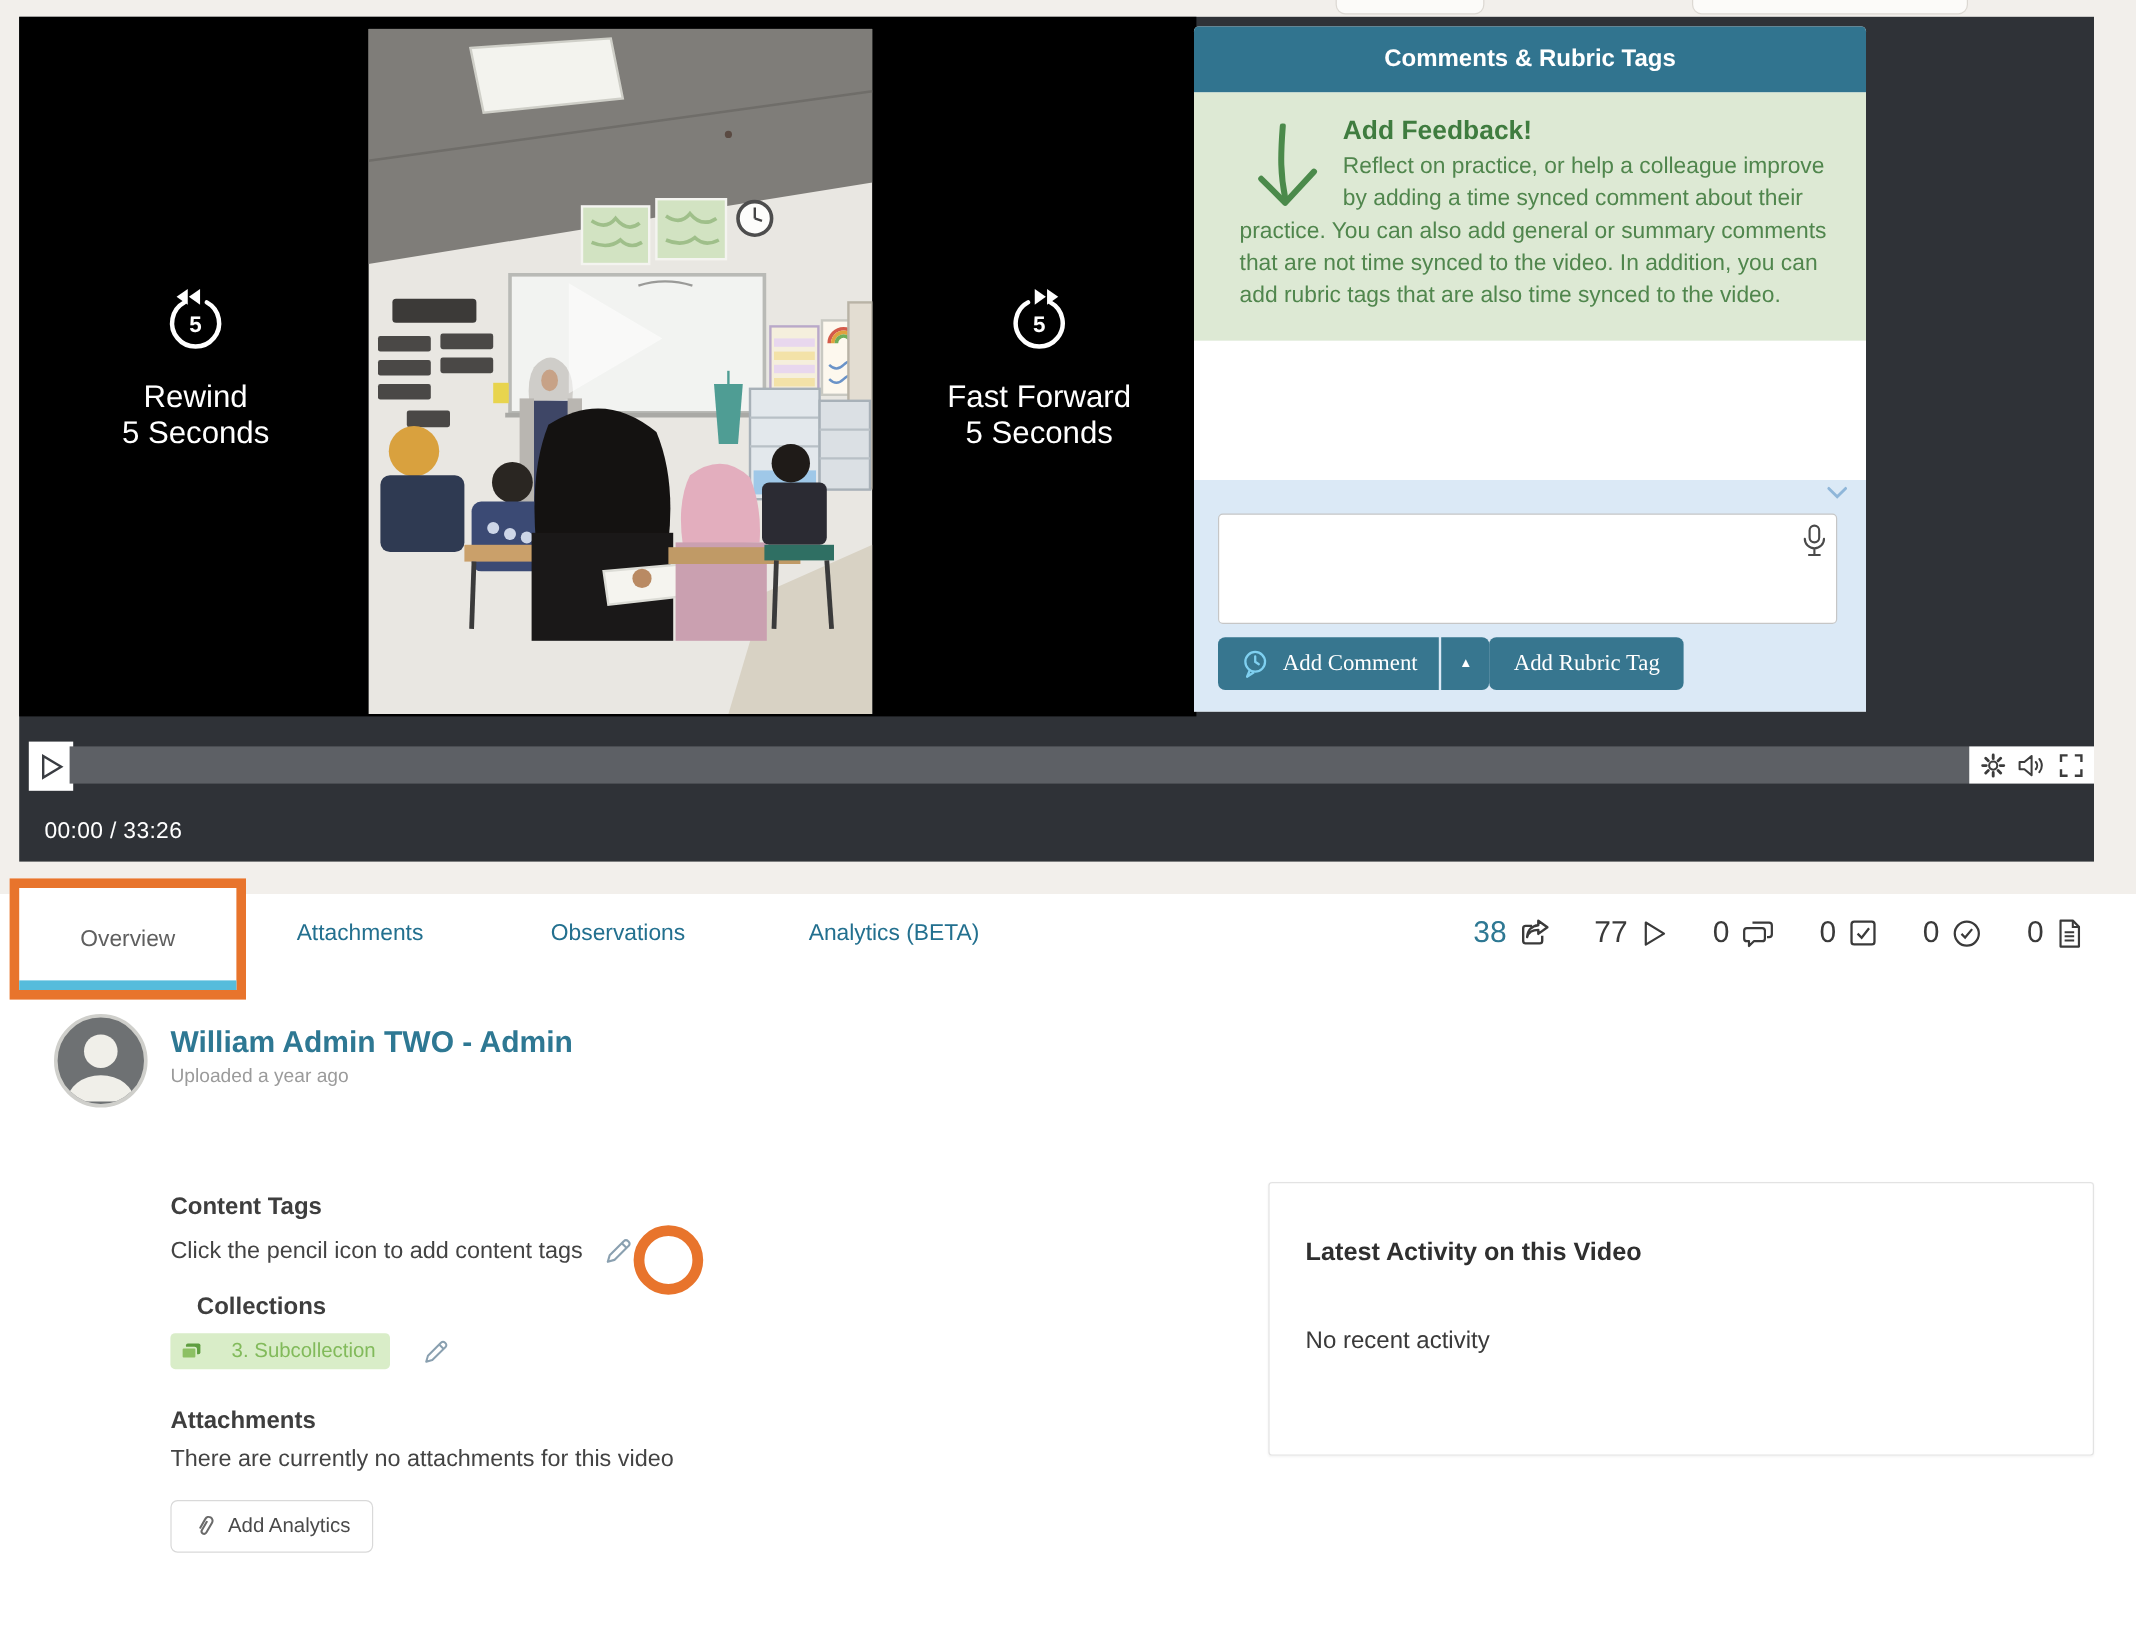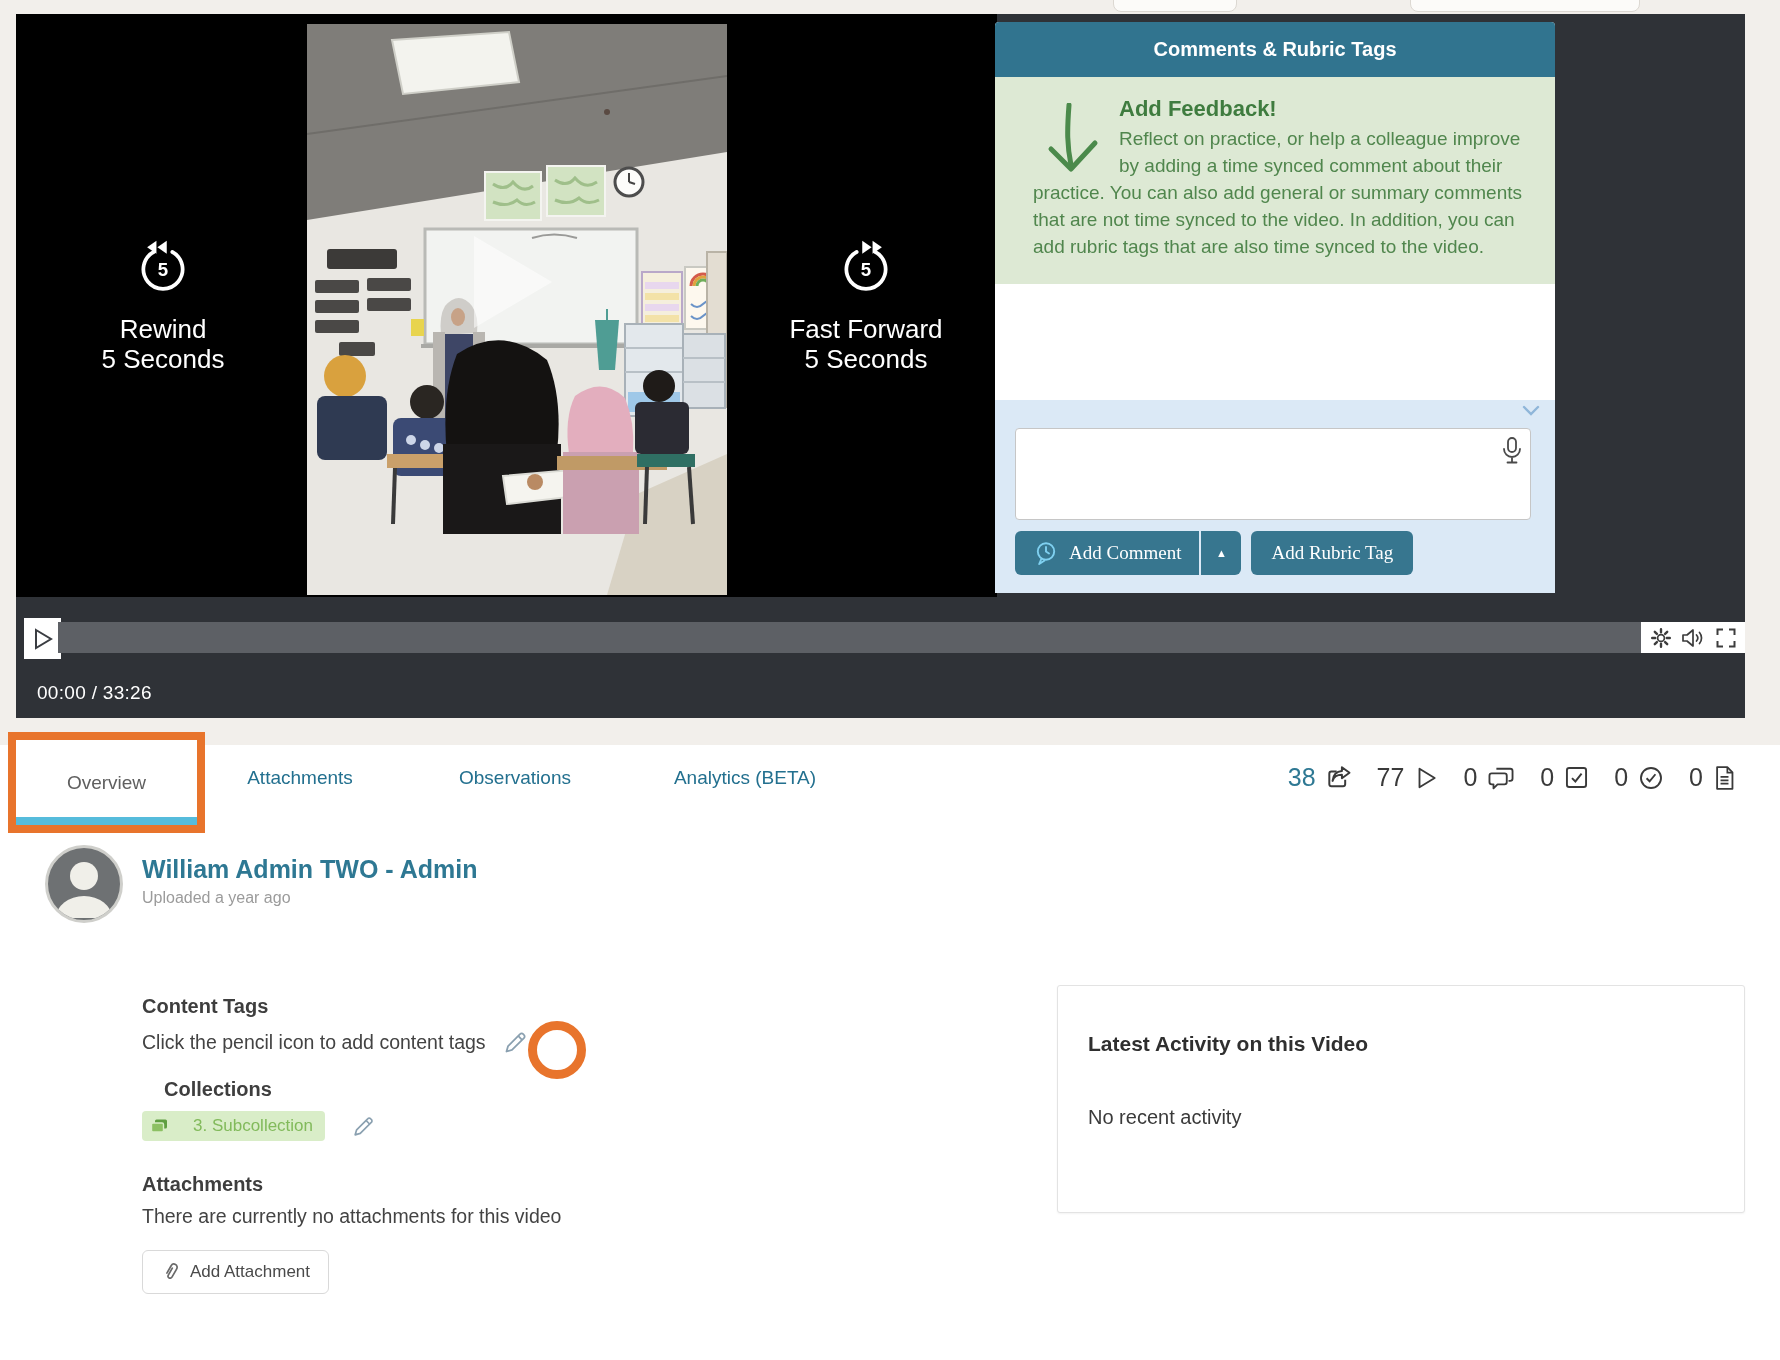--- a/index.html
+++ b/index.html
@@ -38,42 +38,42 @@
   .composer textarea { position:absolute; left:20px; top:28px; width:516px; height:92px;
                        border:1px solid #c6c6c6; border-radius:4px; background:#fff; resize:none;
                        font-family:"Liberation Sans",sans-serif; font-size:17px; padding:8px 34px 8px 10px; }
   .mic { position:absolute; right:32px; top:36px; }
   .composer-buttons { position:absolute; left:20px; top:131px; display:flex; align-items:center; }
   .btn-teal { background:#37768f; color:#fff; font-size:19px; height:44px; border:none;
               display:flex; align-items:center; justify-content:center; cursor:pointer;
               font-family:Liberation Serif, serif; }
   .btn-add-comment { border-radius:6px 0 0 6px; padding:0 18px; gap:10px; }
   .btn-caret { width:40px; border-radius:0 6px 6px 0; margin-left:2px; font-size:11px; }
-  .btn-rubric { border-radius:6px; margin-left:10px; padding:0 20px; }
+  .btn-rubric { border-radius:6px; padding:0 20px; }
 
   
   .play-btn-box { position:absolute; left:8px; top:604px; width:37px; height:41px; background:#fff;
                   display:flex; align-items:center; justify-content:center; }
   .track { position:absolute; left:42px; top:608px; width:1583px; height:31px; background:#5d6065; }
   .media-icons { position:absolute; left:1625px; top:608px; width:104px; height:31px; background:#fff;
                  display:flex; align-items:center; justify-content:space-evenly; }
   .time { position:absolute; left:21px; top:668px; color:#fff; font-size:19px; letter-spacing:.3px; }
 
   
   .content { position:absolute; left:0; top:745px; width:1780px; height:722px; background:#fff; }
 
   .tab-annotation { position:absolute; left:8px; top:-13px; width:197px; height:101px;
                     border:8px solid #e8742c; background:#fff; }
   .tab-active { position:absolute; inset:0; display:flex; align-items:center; justify-content:center;
                 font-size:19px; color:#5f5f5f; }
   .tab-underline { position:absolute; left:0; right:0; bottom:0; height:8px; background:#56bcdc; }
   .tab { position:absolute; top:22px; transform:translateX(-50%); font-size:19px; color:#23708f; cursor:pointer; }
   .tab.t-attachments { left:300px; } .tab.t-observations { left:515px; } .tab.t-analytics { left:745px; }
 
-  .stats { position:absolute; right:43px; top:18px; display:flex; align-items:center; gap:24px; }
+  .stats { position:absolute; right:43px; top:18px; display:flex; align-items:center; gap:36px; }
   .stat { display:flex; align-items:center; gap:9px; font-size:25px; color:#3a3a3a; }
   .stat .v-teal { color:#2e7893; }
   .stat svg { display:block; }
 
   .avatar { position:absolute; left:45px; top:100px; width:78px; height:78px; border-radius:50%;
             background:#6e7173; border:3px solid #cfcfcb; overflow:hidden; }
   .uploader-name { position:absolute; left:142px; top:110px; font-size:25px; font-weight:bold; color:#2e7893; }
   .uploaded-ago { position:absolute; left:142px; top:144px; font-size:16px; color:#9b9b9b; }
 
   .h-sec { position:absolute; left:142px; font-size:20px; font-weight:bold; color:#3e3e3e; }
@@ -374,21 +374,21 @@
         <path d="M14.4 6.2 l3.4 3.4" stroke="#8aa0b0" stroke-width="1.6"></path>
       </svg>
     </div>
 
     <div class="h-sec h-attachments">Attachments</div>
     <div class="empty-text">There are currently no attachments for this video</div>
     <button class="btn-attach">
       <svg width="20" height="22" viewBox="0 0 20 22" style="transform:rotate(30deg)">
         <path d="M7 14 V5.5 a3.2 3.2 0 0 1 6.4 0 V15 a2.1 2.1 0 0 1 -4.2 0 V7" fill="none" stroke="#6a6a6a" stroke-width="1.7" stroke-linecap="round"></path>
       </svg>
-      <span>Add Attachment</span>
+      <span>Add Analytics</span>
     </button>
 
     <div class="activity-card">
       <div class="activity-title">Latest Activity on this Video</div>
       <div class="activity-empty">No recent activity</div>
     </div>
   </div>
 </div>
 
 </body></html>

